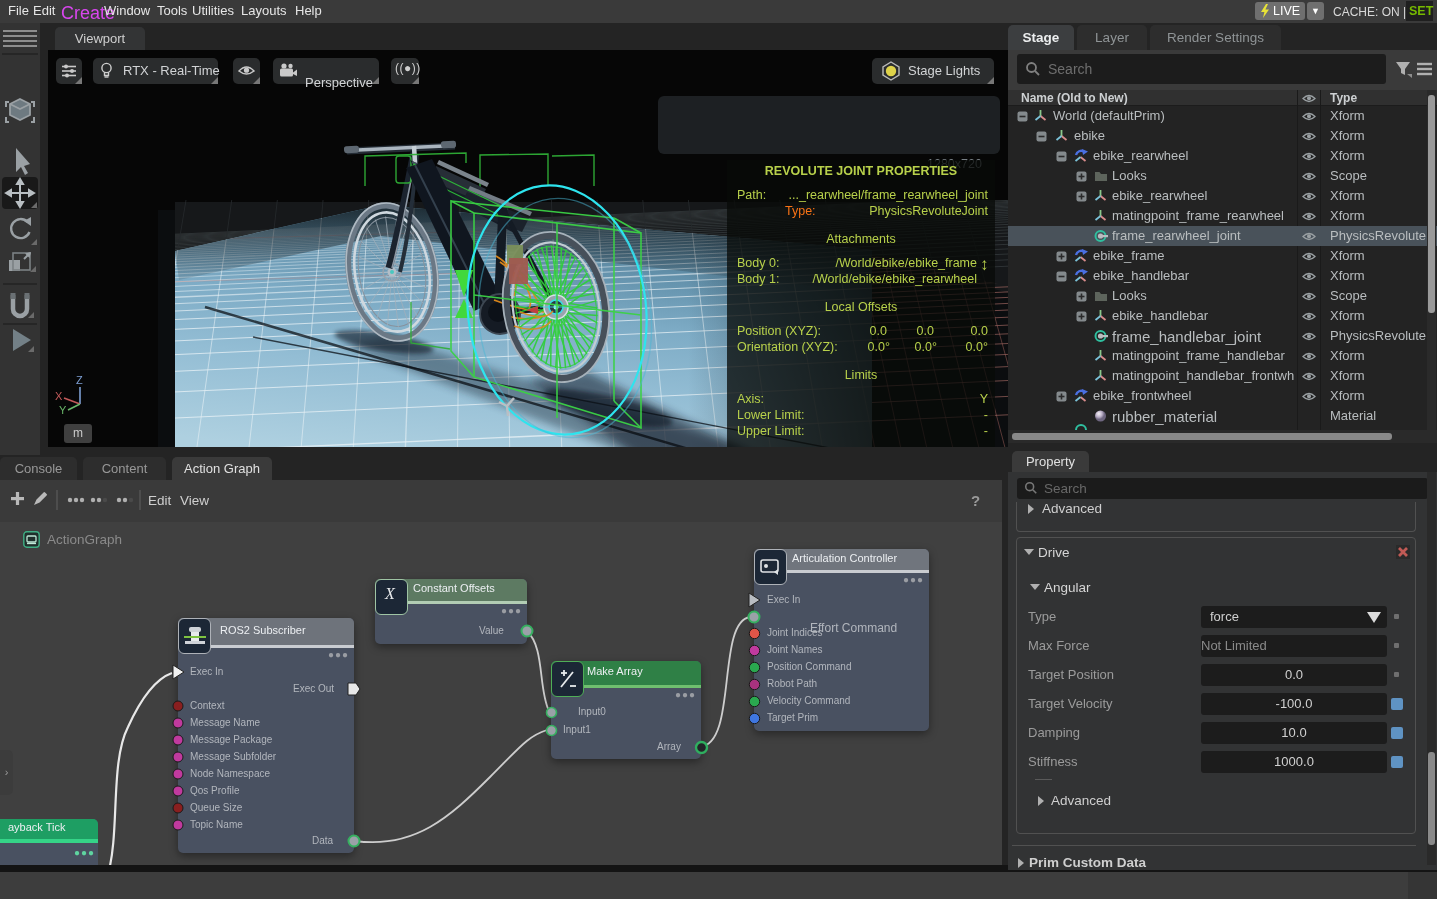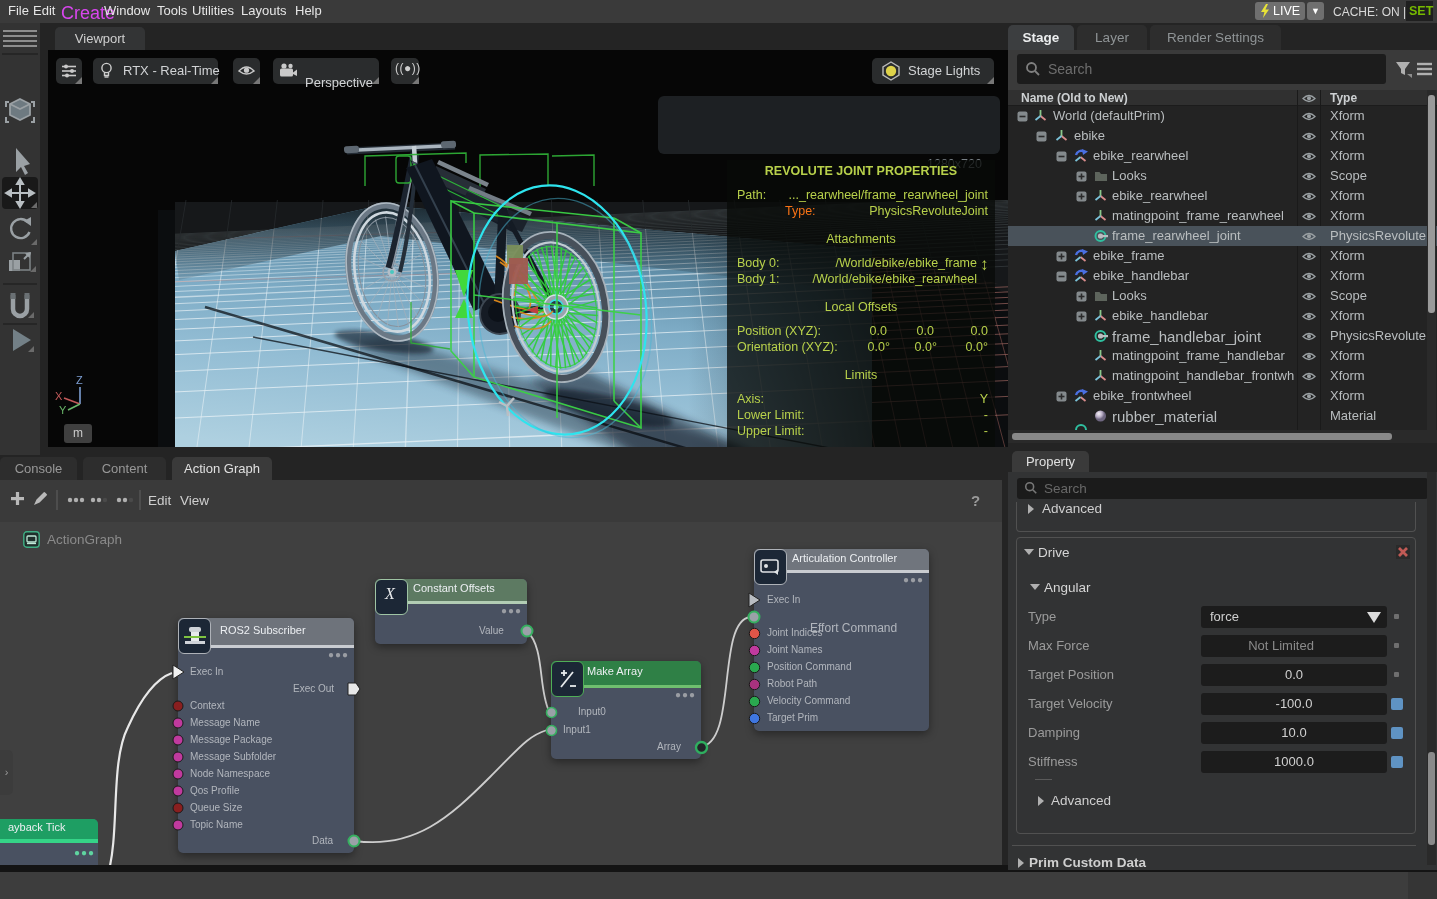--- a/index.html
+++ b/index.html
@@ -1218,21 +1218,21 @@
 <div class="abs" style="left:1044px;top:580px;font-size:13.5px;color:#d5d5d5;">Angular</div>
 <div class="abs" style="left:1028px;top:609px;font-size:13px;color:#9b9b9b;">Type</div>
 <div class="abs" style="left:1201px;top:606px;width:186px;height:22px;background:#1c1c1c;border-radius:3px;"></div>
 <div class="abs" style="left:1210px;top:609px;font-size:13px;color:#cfcfcf;">force</div>
 <svg class="abs" style="left:1367px;top:612px;" width="14" height="11">
     <polygon points="0,0 14,0 7,11" fill="#dcdcdc"></polygon>
   </svg>
 <div class="abs" style="left:1394px;top:614px;width:5px;height:5px;background:#6f6f6f;border-radius:1px;"></div>
 <div class="abs" style="left:1028px;top:638px;font-size:13px;color:#9b9b9b;">Max Force</div>
 <div class="abs" style="left:1201px;top:635px;width:186px;height:22px;background:#1c1c1c;border-radius:3px;"></div>
-<div class="abs" style="left:1201px;top:638px;width:160px;text-align:center;font-size:13px;color:#8a8a8a;">Not Limited</div>
+<div class="abs" style="left:1201px;top:638px;width:160px;font-size:13px;color:#8a8a8a;">Not Limited</div>
 <div class="abs" style="left:1394px;top:643px;width:5px;height:5px;background:#6f6f6f;border-radius:1px;"></div>
 <div class="abs" style="left:1028px;top:667px;font-size:13px;color:#9b9b9b;">Target Position</div>
 <div class="abs" style="left:1201px;top:664px;width:186px;height:22px;background:#1c1c1c;border-radius:3px;"></div>
 <div class="abs" style="left:1201px;top:667px;width:186px;text-align:center;font-size:13px;color:#d0d0d0;">0.0</div>
 <div class="abs" style="left:1394px;top:672px;width:5px;height:5px;background:#6f6f6f;border-radius:1px;"></div>
 <div class="abs" style="left:1028px;top:696px;font-size:13px;color:#9b9b9b;">Target Velocity</div>
 <div class="abs" style="left:1201px;top:693px;width:186px;height:22px;background:#1c1c1c;border-radius:3px;"></div>
 <div class="abs" style="left:1201px;top:696px;width:186px;text-align:center;font-size:13px;color:#d0d0d0;">-100.0</div>
 <div class="abs" style="left:1391px;top:698px;width:12px;height:12px;background:#5f93c3;border-radius:2px;"></div>
 <div class="abs" style="left:1028px;top:725px;font-size:13px;color:#9b9b9b;">Damping</div>

